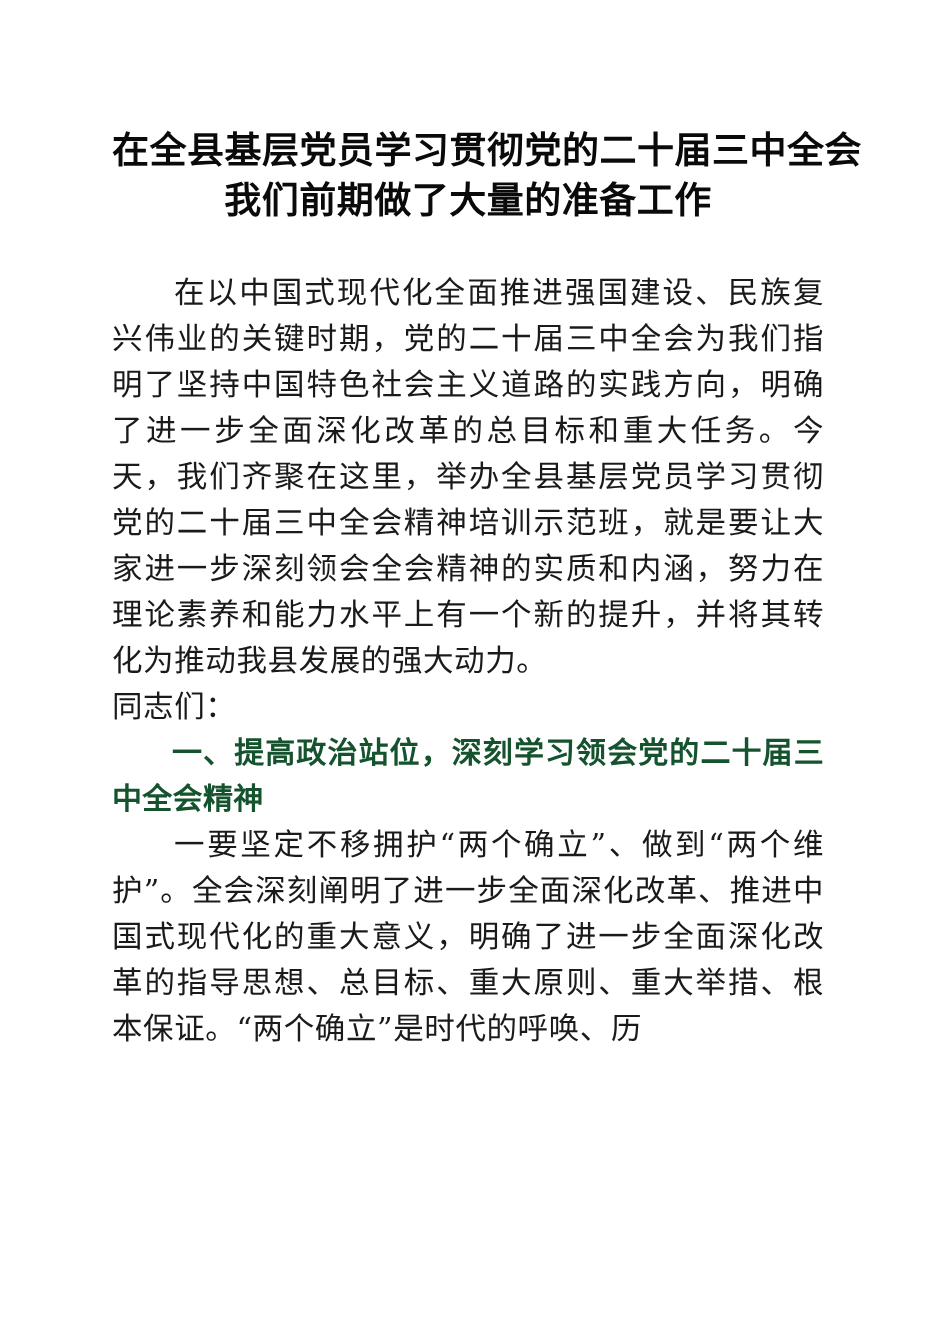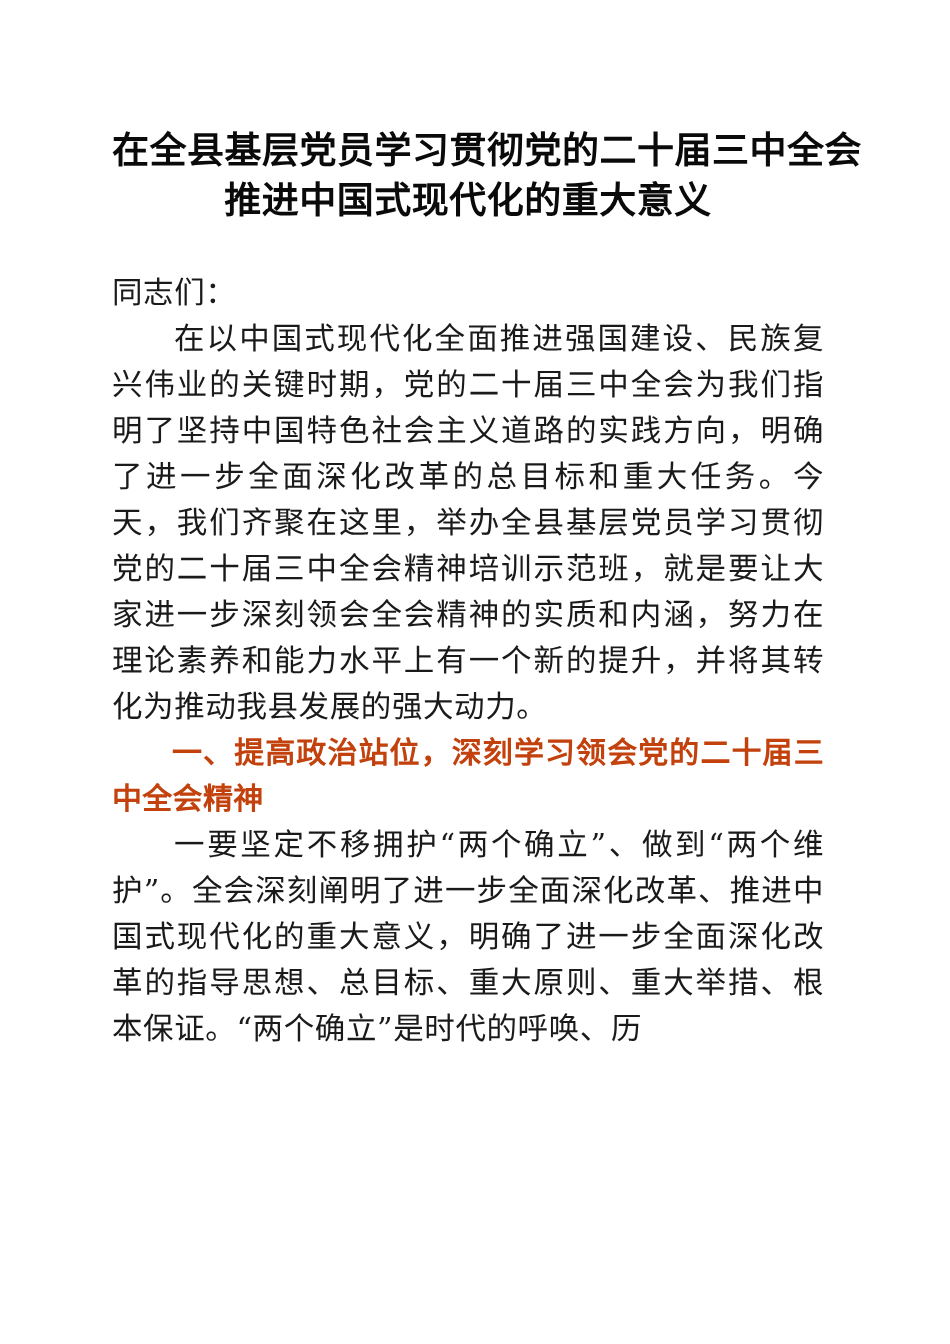--- a/index.html
+++ b/index.html
@@ -73,48 +73,48 @@
     text-indent: 0;
   }
 
   
   h2.section-heading {
     margin: 0;
     font-family: "Liberation Sans", "DejaVu Sans", sans-serif;
     font-weight: 700;
     font-size: 30px;
     line-height: 46px;
-    color: #c2410c;
+    color: #14532d;
     text-indent: 60px;
     text-align: justify;
     text-justify: inter-ideograph;
     letter-spacing: 0.3px;
   }
 
   
   .clip-tail {
     overflow: hidden;
   }
 </style>
 </head>
 <body>
 
 <div class="page">
   <div class="content">
 
     <h1 class="doc-title">
       <span class="tl">在全县基层党员学习贯彻党的二十届三中全会</span>
-      <span class="tl">推进中国式现代化的重大意义</span>
+      <span class="tl">我们前期做了大量的准备工作</span>
     </h1>
 
     <div class="body-block">
 
+      <p class="para indent">在以中国式现代化全面推进强国建设、民族复兴伟业的关键时期，党的二十届三中全会为我们指明了坚持中国特色社会主义道路的实践方向，明确了进一步全面深化改革的总目标和重大任务。今天，我们齐聚在这里，举办全县基层党员学习贯彻党的二十届三中全会精神培训示范班，就是要让大家进一步深刻领会全会精神的实质和内涵，努力在理论素养和能力水平上有一个新的提升，并将其转化为推动我县发展的强大动力。</p>
+
       <p class="para salutation">同志们：</p>
-
-      <p class="para indent">在以中国式现代化全面推进强国建设、民族复兴伟业的关键时期，党的二十届三中全会为我们指明了坚持中国特色社会主义道路的实践方向，明确了进一步全面深化改革的总目标和重大任务。今天，我们齐聚在这里，举办全县基层党员学习贯彻党的二十届三中全会精神培训示范班，就是要让大家进一步深刻领会全会精神的实质和内涵，努力在理论素养和能力水平上有一个新的提升，并将其转化为推动我县发展的强大动力。</p>
 
 
       <h2 class="section-heading">一、提高政治站位，深刻学习领会党的二十届三中全会精神</h2>
 
       <div class="clip-tail">
         <p class="para indent">一要坚定不移拥护“两个确立”、做到“两个维护”。全会深刻阐明了进一步全面深化改革、推进中国式现代化的重大意义，明确了进一步全面深化改革的指导思想、总目标、重大原则、重大举措、根本保证。“两个确立”是时代的呼唤、历</p>
       </div>
 
     </div>
   </div>

